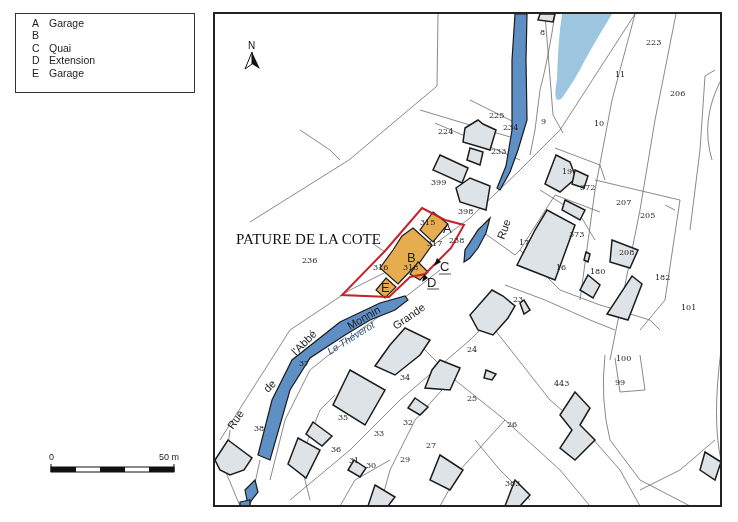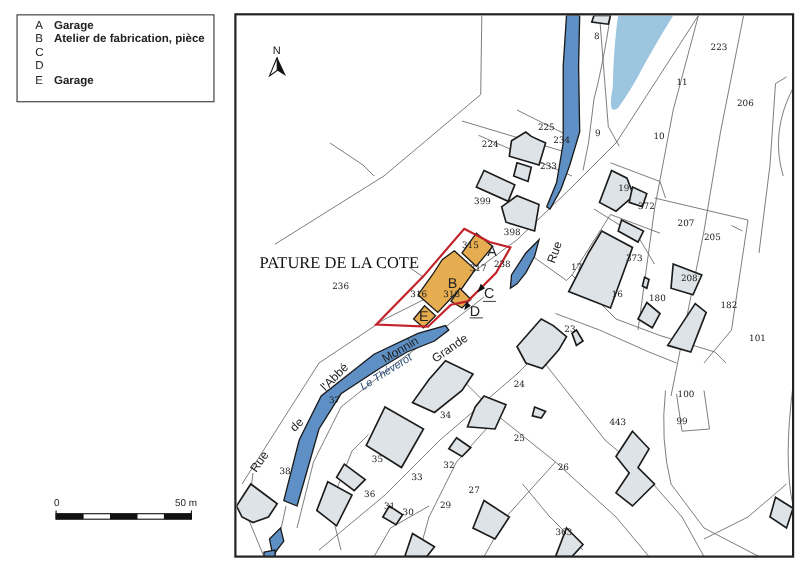--- a/index.html
+++ b/index.html
@@ -4,21 +4,21 @@
 <style>
   html, body { margin:0; padding:0; background:#ffffff; }
   body { width:738px; height:522px; position:relative; overflow:hidden; font-family:"Liberation Sans", sans-serif; }
   #legend {
     position:absolute; left:15px; top:13px; width:180px; height:80px;
     border:1px solid #333; background:#fff; box-sizing:border-box;
     padding:3px 0 0 16px; font-size:10.5px; line-height:12.4px; color:#222;
   }
   .leg-row { display:flex; }
   .leg-key { width:17px; flex:none; }
-  .leg-label { flex:1;font-weight:bold; }
+  .leg-label { flex:1; }
   #scalebar { position:absolute; left:46px; top:450px; width:140px; height:30px; }
   #map { position:absolute; left:0; top:0; width:738px; height:522px; }
   .parcel { fill:none; stroke:#6b6b6b; stroke-width:0.8; }
   .bldg { fill:#dde3e6; stroke:#1c1c1c; stroke-width:1.5; }
   .site { fill:#e6ac50; stroke:#1c1c1c; stroke-width:1.2; }
   .river { fill:#5e90c6; stroke:#1a1a1a; stroke-width:1.2; }
   .pond { fill:#9cc5df; stroke:none; }
   .outline { fill:none; stroke:#c3232a; stroke-width:2; }
   .num { font-family:"DejaVu Serif", serif; font-size:8px; fill:#222; }
   .street { font-family:"Liberation Sans", sans-serif; font-size:11px; fill:#222; }
@@ -29,27 +29,28 @@
 </head>
 <body>
 
 <div id="legend">
   <div class="leg-row">
       <span class="leg-key">A</span>
       <span class="leg-label">Garage</span>
     </div>
   <div class="leg-row">
       <span class="leg-key">B</span>
-      <span class="leg-label">Atelier de fabrication, pièce</span>
     </div>
   <div class="leg-row">
       <span class="leg-key">C</span>
+      <span class="leg-label">Quai</span>
     </div>
   <div class="leg-row">
       <span class="leg-key">D</span>
+      <span class="leg-label">Extension</span>
     </div>
   <div class="leg-row">
       <span class="leg-key">E</span>
       <span class="leg-label">Garage</span>
     </div>
 </div>
 
 <svg id="scalebar" viewBox="0 0 140 30">
   <text x="3" y="10" font-size="9" font-family="Liberation Sans, sans-serif" fill="#222">0</text>
   <text x="113" y="10" font-size="9" font-family="Liberation Sans, sans-serif" fill="#222">50 m</text>

